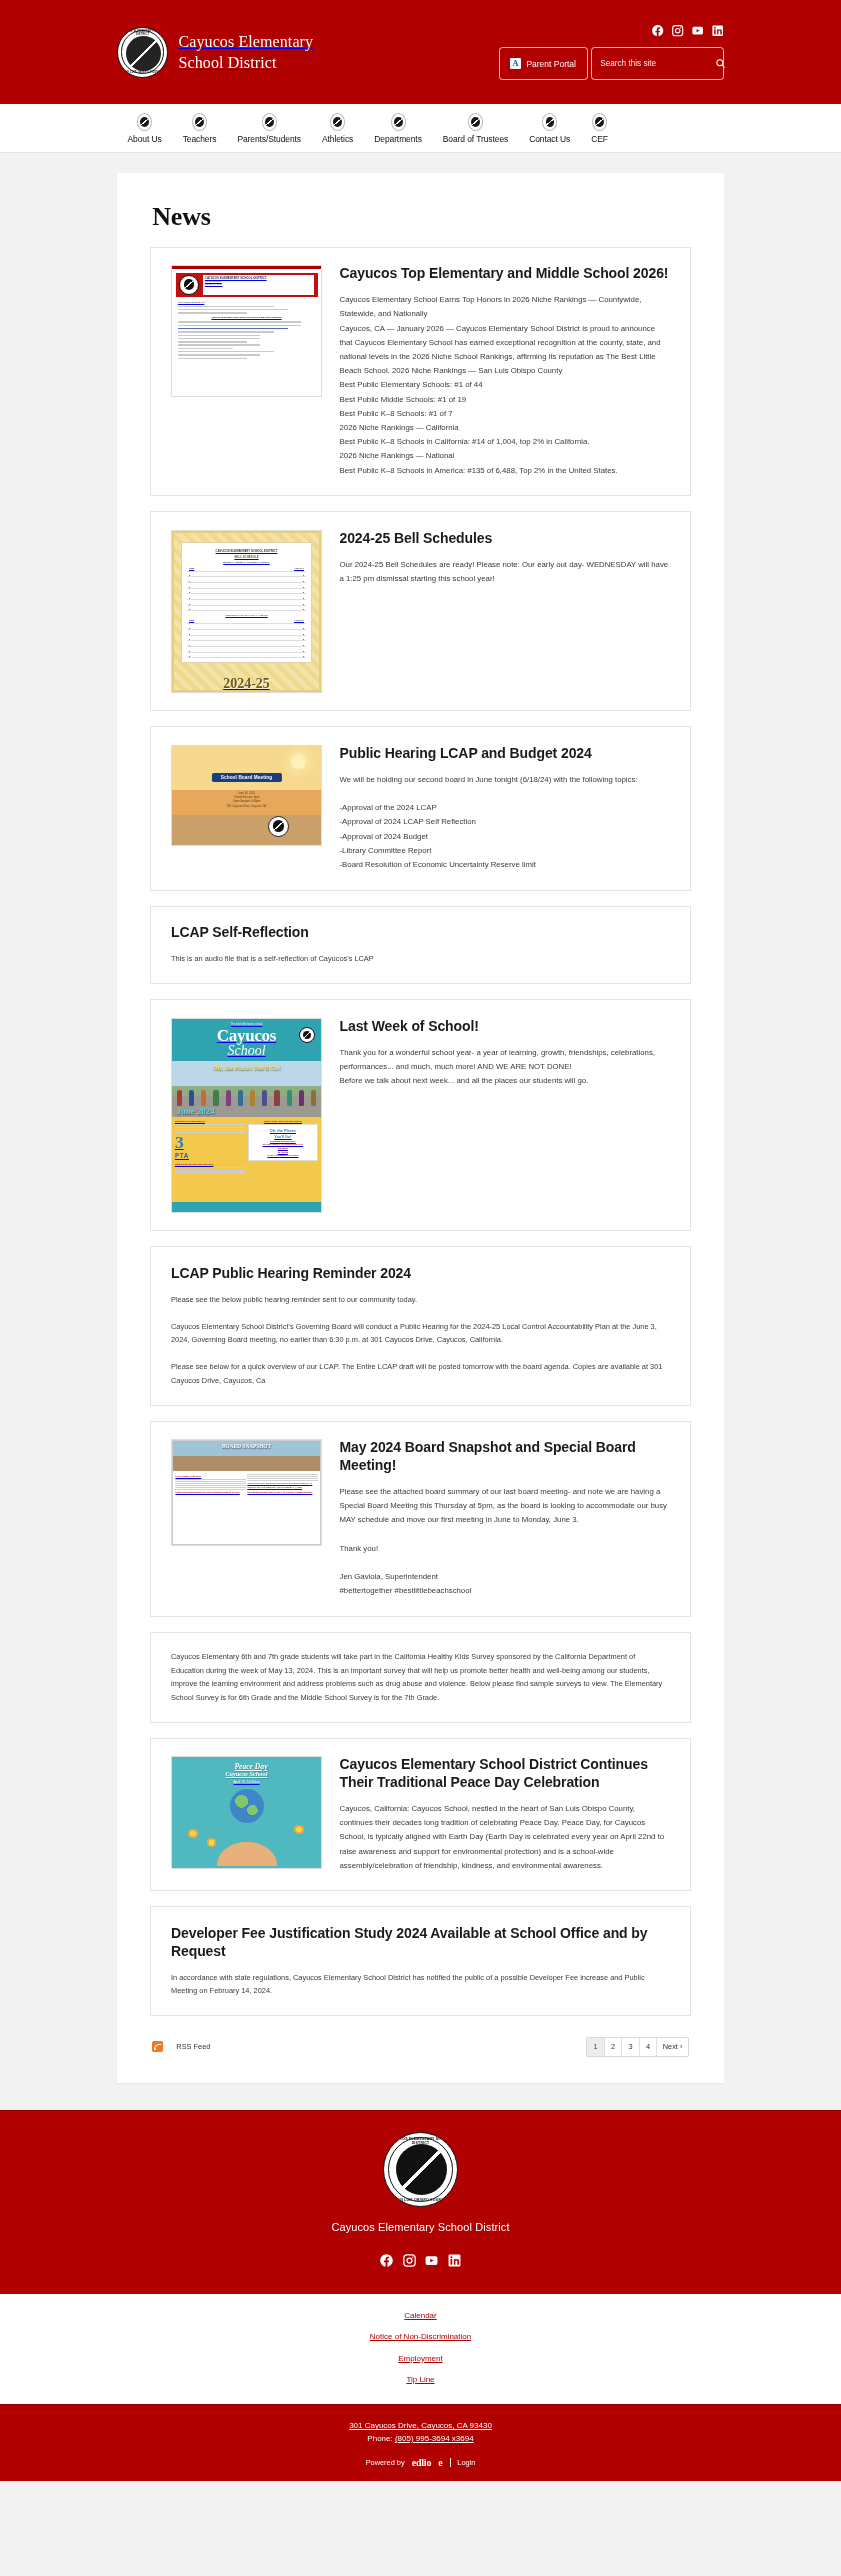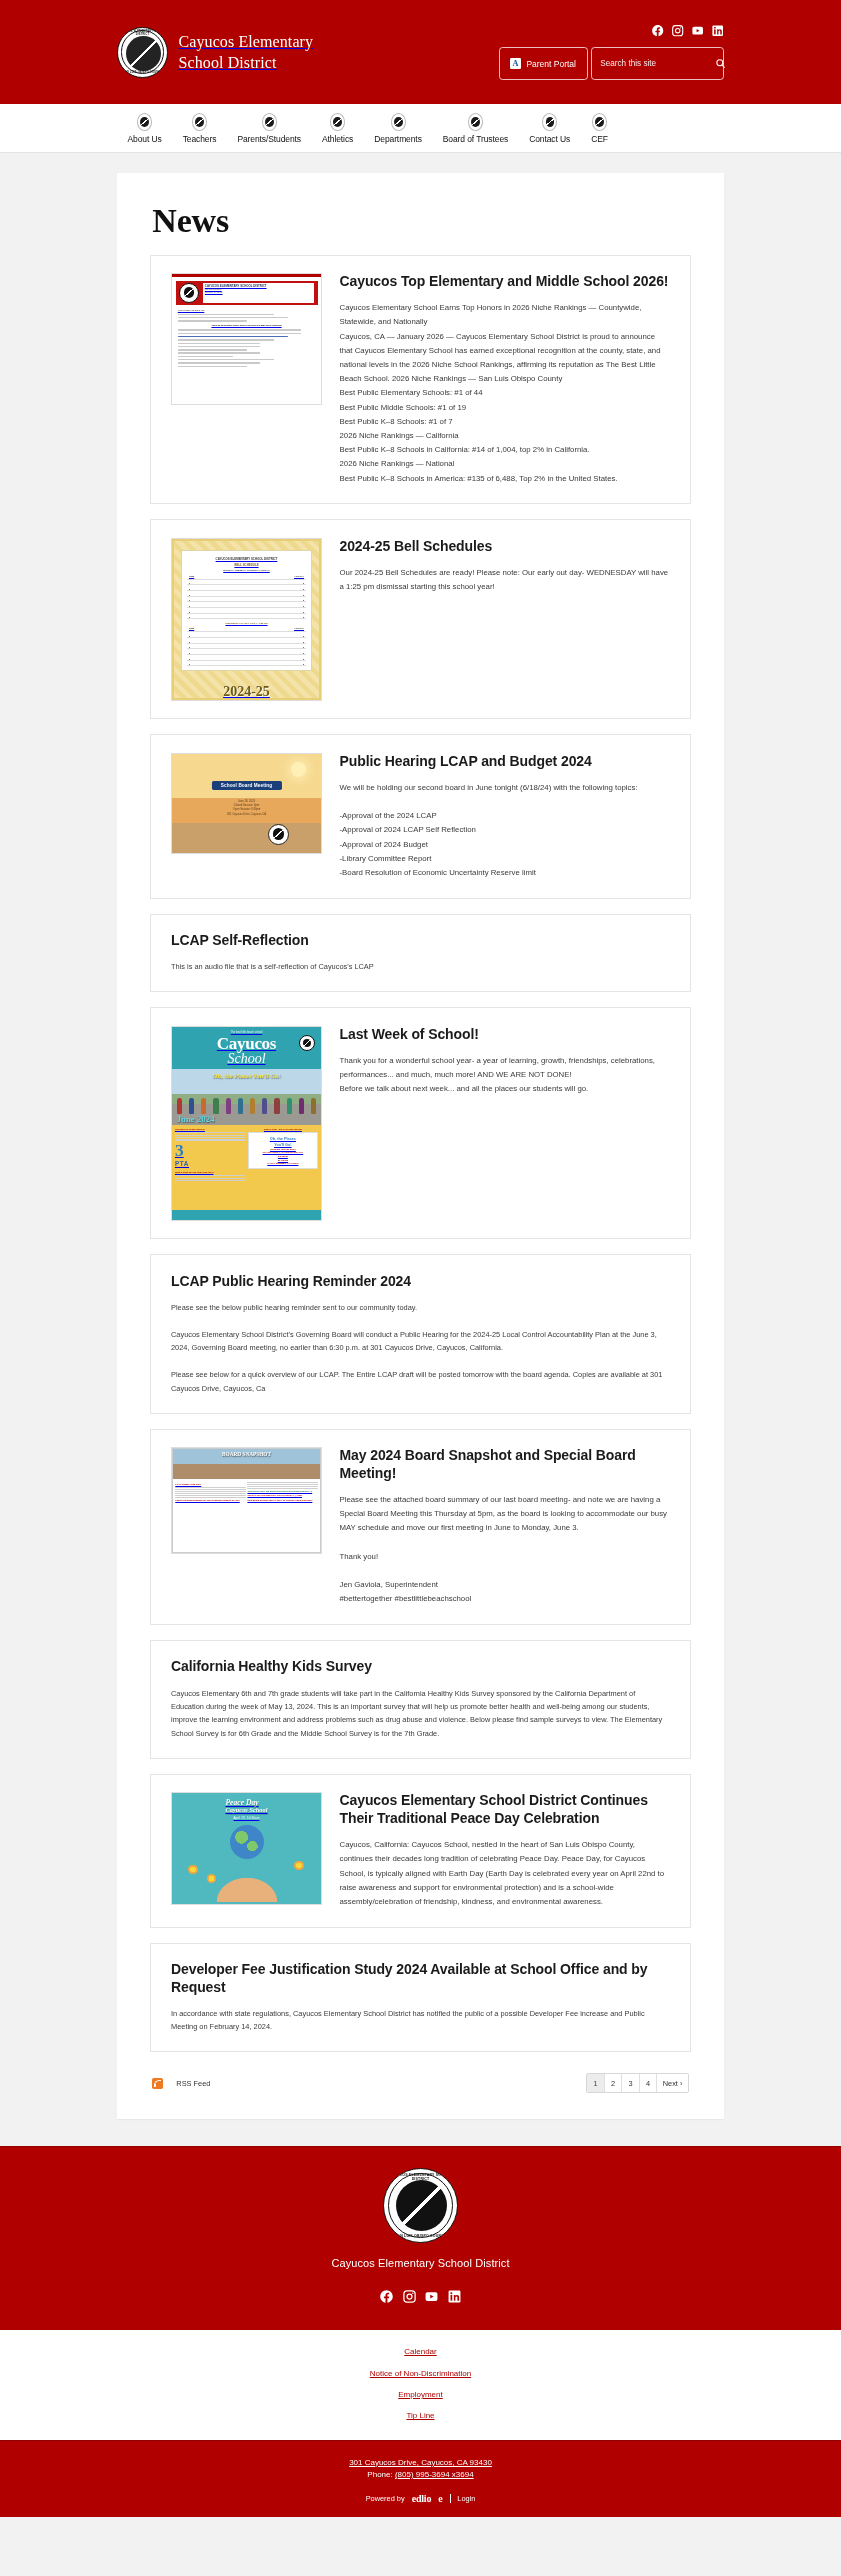--- a/index.html
+++ b/index.html
@@ -173,21 +173,21 @@
   }
   .content-card{
     width:607px;
     margin:0 auto;
     background:#ffffff;
     padding:20px 33px 26px 33px;
     box-shadow:0 0.6px 1.2px rgba(0,0,0,.05);
   }
   .page-title{
     font-family:"Liberation Serif", serif;
-    font-size:34px;
+    font-size:26px;
     font-weight:bold;
     color:#111;
     margin:8.2px 0 15px 2.3px;
     letter-spacing:-0.2px;
   }
 
   
   .article{
     border:0.6px solid #e4e4e4;
     margin-bottom:15px;
@@ -389,22 +389,23 @@
   .tn-snap .scol .h{font-weight:bold;color:#b00000;font-size:2.2px;margin:1.2px 0 0.6px;}
   .tn-snap .scol .g{font-weight:bold;color:#1a7a5a;font-size:2px;}
   .tn-snap .ln{height:1.1px;background:#cfcfcf;border-radius:0.6px;margin:0.9px 0;}
 
   .tn-peace{
     height:111px;background:#4fb9bf;position:relative;overflow:hidden;
     display:flex;flex-direction:column;align-items:center;padding-top:5.8px;
   }
   .tn-peace .pd{
     font-family:"Liberation Serif",serif;font-style:italic;font-weight:bold;
-    color:#fff;font-size:7.6px;line-height:1.05;text-align:left;
+    color:#fff;font-size:7.6px;line-height:1.05;text-align:right;
     text-shadow:0.6px 0.6px 1.2px rgba(0,0,0,.25);
+    text-decoration:underline;
   }
   .tn-peace .pd small{display:block;font-size:6.4px;}
   .tn-peace .date{color:#fff;font-size:2.9px;margin-top:2.3px;letter-spacing:0.2px;}
   .tn-peace .earth{
     width:34px;height:34px;border-radius:50%;margin-top:4.7px;
     background:
       radial-gradient(circle at 34% 36%, #7fc96b 0 6.4px, transparent 6.4px),
       radial-gradient(circle at 66% 62%, #7fc96b 0 5.3px, transparent 5.3px),
       #3f86c9;
     position:relative;
@@ -868,21 +869,20 @@
             <div class="art-text">Please see the attached board summary of our last board meeting- and note we are having a Special Board Meeting this Thursday at 5pm, as the board is looking to accommodate our busy MAY schedule and move our first meeting in June to Monday, June 3.
 
 Thank you!
 
 Jen Gaviola, Superintendent
 #bettertogether #bestlittlebeachschool</div>
           </div>
         </article>
         <article class="article no-thumb">
           <div class="art-body">
-            <h2 class="art-title">California Healthy Kids Survey</h2>
             <div class="art-text small">Cayucos Elementary 6th and 7th grade students will take part in the California Healthy Kids Survey sponsored by the California Department of Education during the week of May 13, 2024. This is an important survey that will help us promote better health and well-being among our students, improve the learning environment and address problems such as drug abuse and violence. Below please find sample surveys to view. The Elementary School Survey is for 6th Grade and the Middle School Survey is for the 7th Grade.</div>
           </div>
         </article>
         <article class="article">
           <a class="thumb" href="#">
             <span class="thumb-inner">
               <div class="tn-peace">
                 <div class="pd">Peace Day<small>Cayucos School</small></div>
                 <div class="date">April 19, 10:30am</div>
                 <div class="earth"></div>

